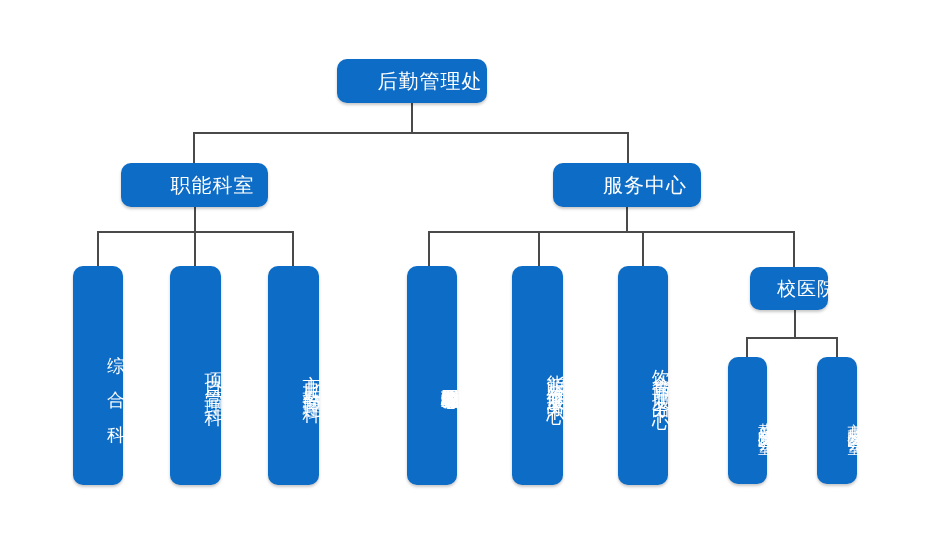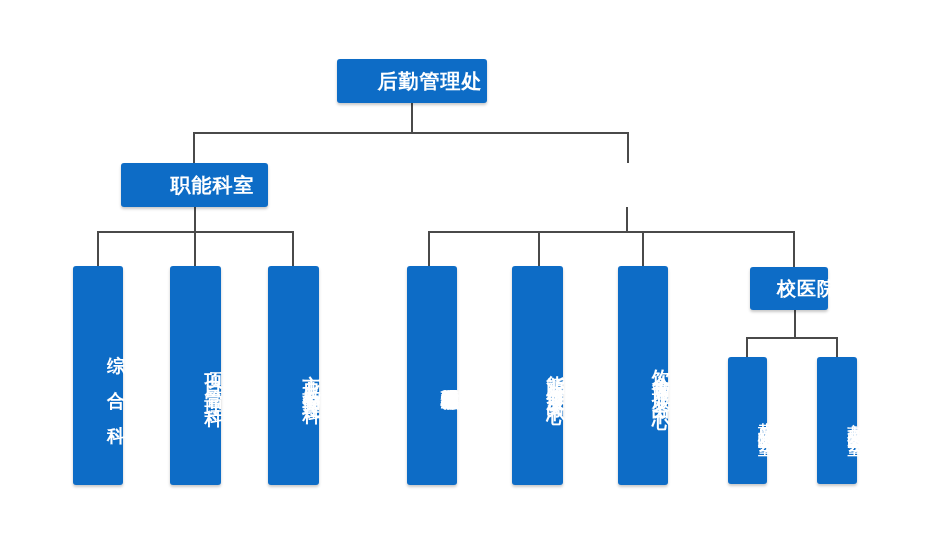--- a/index.html
+++ b/index.html
@@ -9,23 +9,23 @@
     background:#ffffff;
     font-family:"Liberation Sans","DejaVu Sans",sans-serif;
     overflow:hidden;
   }
   
   .box {
     position:absolute;
     background:var(--box-fill,#0d6cc6);
     color:var(--box-text,#ffffff);
     display:flex; align-items:center; justify-content:center;
-    border-radius:3px;
+    border-radius:10px;
     box-shadow:0 2px 3px rgba(0,0,0,0.22);
-    font-weight:bold;
+    font-weight:normal;
     box-sizing:border-box;
     padding-left:36px;
   }
   .hlabel { letter-spacing:1px; white-space:nowrap; }
   .vtext {
     writing-mode:vertical-lr;
     text-orientation:upright;
     line-height:1;
     display:block;
   }
@@ -84,20 +84,23 @@
   <div class="line v" style="left:746px;top:337px;height:20px"></div>
   <div class="line v" style="left:836px;top:337px;height:20px"></div>
 
   <div class="box n-root">
     <span class="hlabel">后勤管理处</span>
   </div>
 
   <div class="box n-func">
     <span class="hlabel">职能科室</span>
   </div>
+  <div class="box n-serv">
+    <span class="hlabel">服务中心</span>
+  </div>
 
   <div class="box n-d1">
     <span class="vtext">综合科</span>
   </div>
   <div class="box n-d2">
     <span class="vtext">项目管理科</span>
   </div>
   <div class="box n-d3">
     <span class="vtext">市北后勤管理科</span>
   </div>

